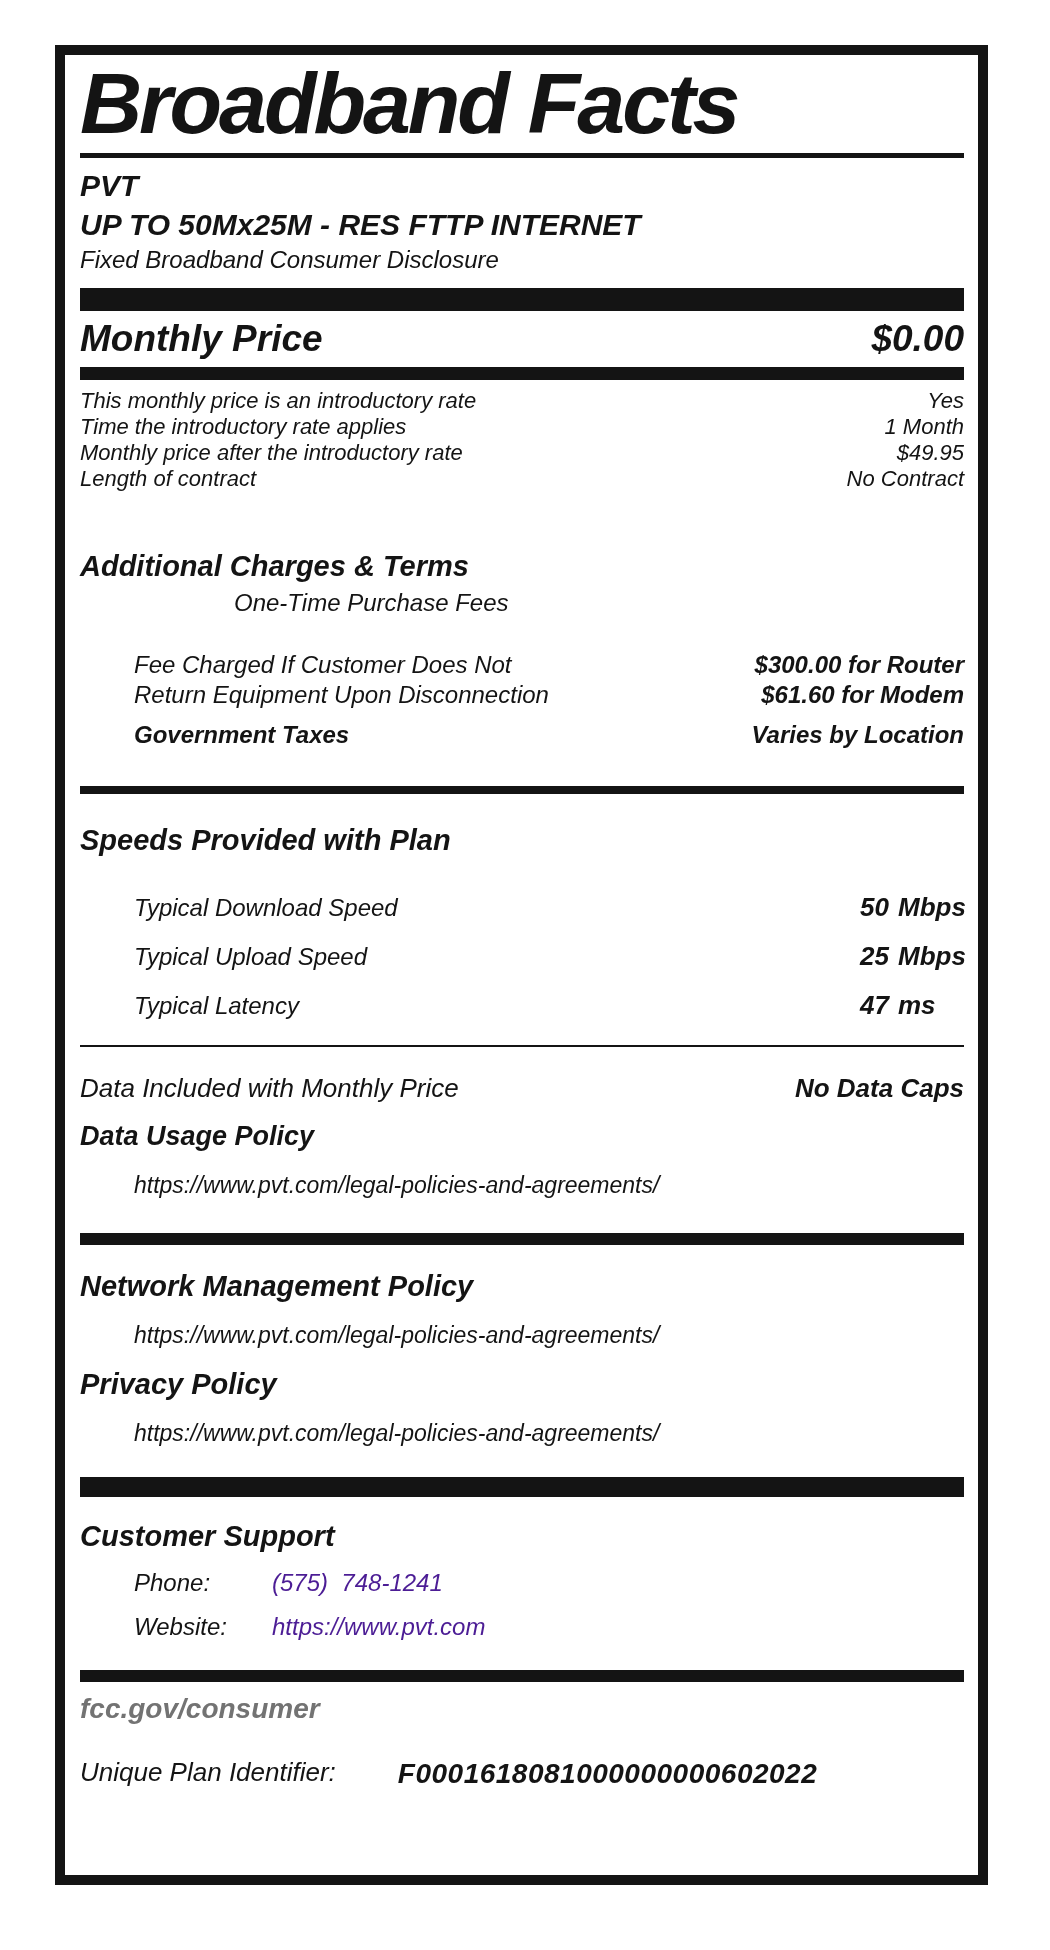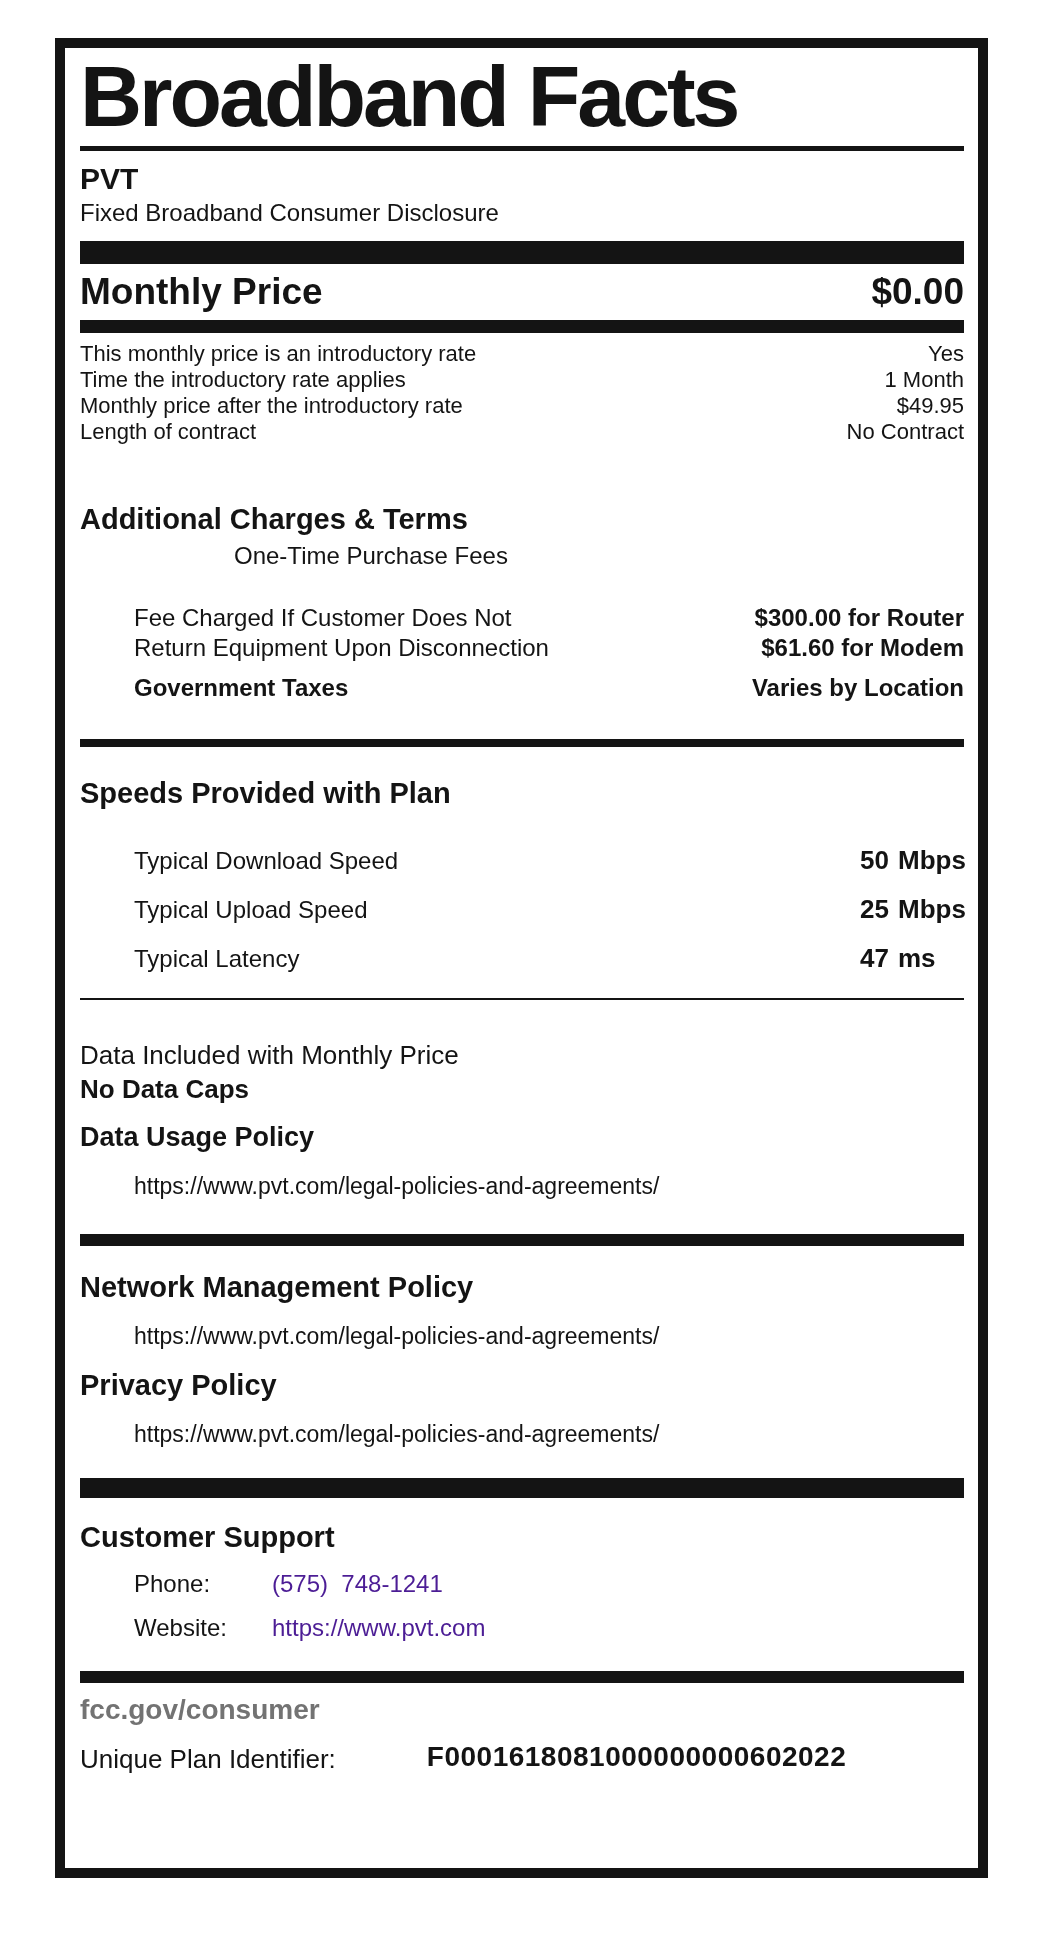--- a/index.html
+++ b/index.html
@@ -5,25 +5,26 @@
   * { margin: 0; padding: 0; box-sizing: border-box; }
   html, body { background: #ffffff; }
   body {
     width: 1050px; height: 1950px;
     font-family: "Liberation Sans", "DejaVu Sans", sans-serif;
     color: #141414;
     position: relative;
   }
   .label-box {
     position: absolute;
-    left: 55px; top: 38px;
+    left: 55px; top: 45px;
     width: 933px; height: 1840px;
     border: 10px solid #141414;
     background: #fff;
     overflow: hidden;
+    font-style: italic;
   }
   .content { padding: 8px 14px 0 15px; }
 
   .title { font-weight: bold; font-size: 86px; line-height: 0.95; letter-spacing: -3px; }
   .title-rule { height: 5px; background: #141414; margin-top: 8px; }
   .provider { margin-top: 10px; font-weight: bold; font-size: 30px; line-height: 36px; }
   .plan { margin-top: 2px; font-weight: bold; font-size: 30px; line-height: 38px; }
   .disclosure { font-size: 24px; line-height: 32px; }
 
   .bar { background: #141414; }
@@ -51,46 +52,47 @@
   .fee-left { font-size: 24px; line-height: 30px; }
   .fee-right { font-weight: bold; font-size: 24px; line-height: 30px; text-align: right; }
   .gov-row { margin-top: 10px; font-weight: bold; font-size: 24px; line-height: 30px; }
 
   .speeds-heading { margin-top: 28px; }
   .speed-rows { margin-top: 30px; }
   .speed-row { font-size: 24px; line-height: 38px; margin-bottom: 10px; }
   .speed-num { font-weight: bold; font-size: 26px; }
   .speed-unit { font-weight: bold; font-size: 26px; display: inline-block; width: 66px; margin-left: 9px; }
 
-  .data-row { margin-top: 38px; font-size: 26px; line-height: 34px; flex-direction: column; }
+  .data-row { margin-top: 24px; font-size: 26px; line-height: 34px; }
   .data-row .bold-val { font-weight: bold; }
   .policy-heading { margin-top: 14px; font-weight: bold; font-size: 27px; line-height: 34px; }
   .policy-heading-lg { margin-top: 24px; font-weight: bold; font-size: 29px; line-height: 34px; }
   .policy-url { margin-top: 18px; font-size: 23px; line-height: 28px; color: #141414; text-decoration: none; display: block; }
 
   .support-heading { margin-top: 22px; font-weight: bold; font-size: 29px; line-height: 35px; }
   .support-row { margin-top: 14px; display: flex; font-size: 24px; line-height: 30px; }
   .support-label { width: 138px; }
   .support-value { white-space: pre-wrap; color: #4c1d95; text-decoration: none; }
 
   .footer-info { margin-top: 22px; font-size: 24px; line-height: 34px; max-width: 890px; }
   .fcc-link { margin-top: 10px; display: inline-block; font-weight: bold; font-size: 28px; line-height: 34px; text-decoration: none; }
-  .planid-row { margin-top: 14px; display: flex; align-items: flex-start; gap: 29px; }
+  .planid-row { margin-top: 28px; display: flex; align-items: flex-end; }
   .planid-label { font-size: 26px; line-height: 36px; }
   .planid-value { margin-left: 62px; font-weight: bold; font-size: 28px; letter-spacing: 0.5px; }
 </style>
 </head>
 <body>
 
 <div class="label-box">
   <div class="content">
 
     <div class="title">Broadband Facts</div>
     <div class="title-rule"></div>
     <div class="provider">PVT</div>
+    <div class="plan">UP TO 50Mx25M - RES FTTP INTERNET</div>
     <div class="disclosure">Fixed Broadband Consumer Disclosure</div>
 
     <div class="bar bar-xl"></div>
 
     <div class="row price-heading-row">
       <span>Monthly Price</span>
       <span>$0.00</span>
     </div>
     <div class="bar bar-lg"></div>
 

